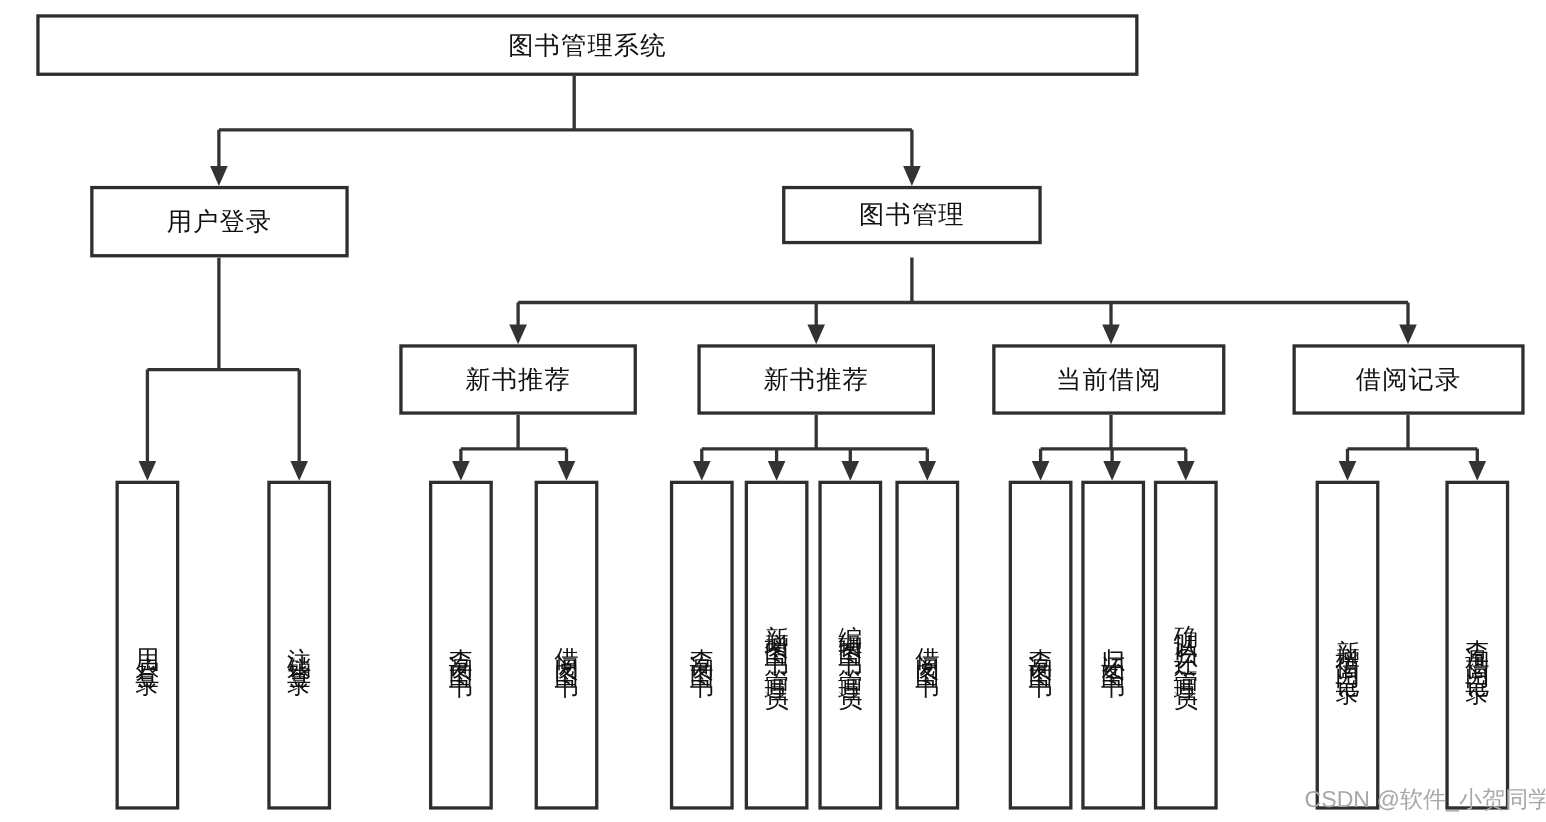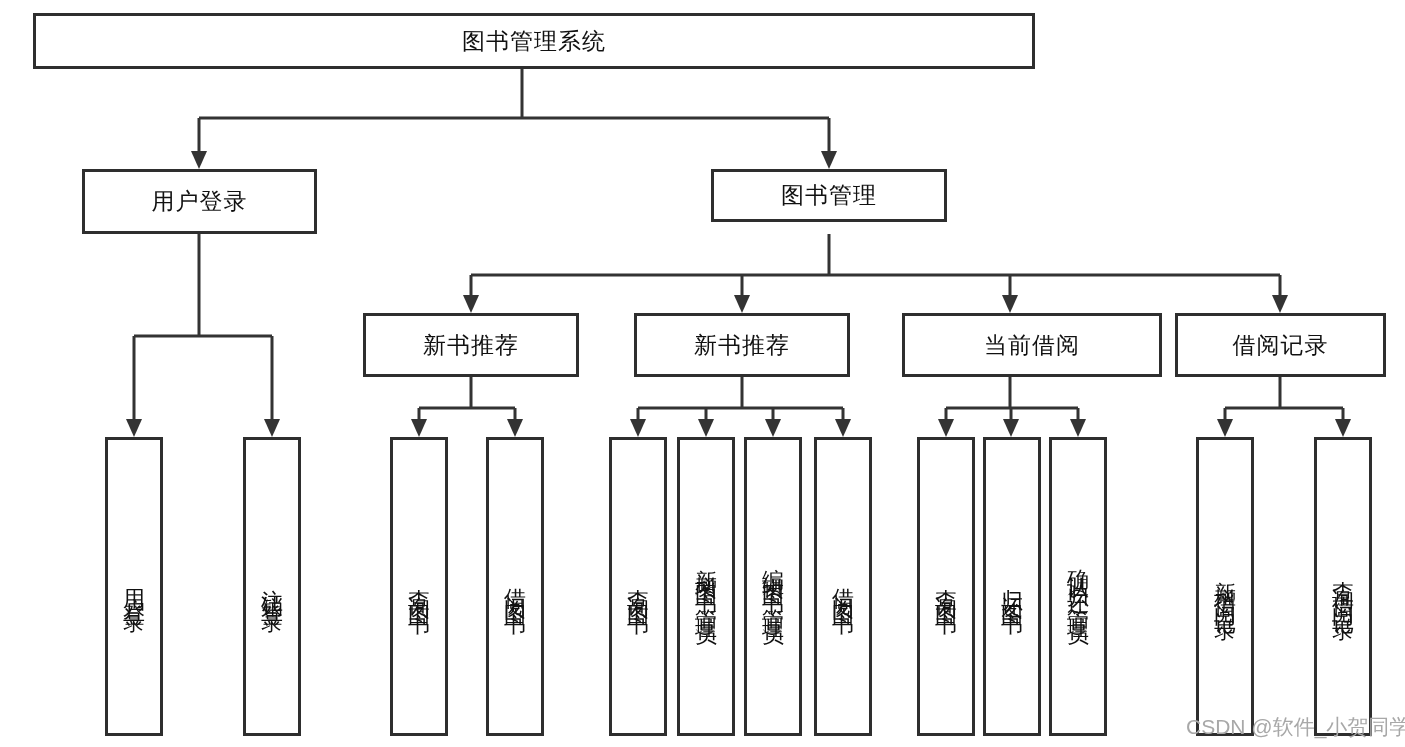--- a/index.html
+++ b/index.html
@@ -45,21 +45,21 @@
     line-height: 1;
   }
   
   .n-root   { left: 21px;   top: 13px;  width: 1002px; height: 56px; margin-left: 12px; }
   
   .n-login  { left: 82px;   top: 169px; width: 235px;  height: 65px; }
   .n-mgmt   { left: 711px;  top: 169px; width: 236px;  height: 53px; }
   
   .n-rec    { left: 363px;  top: 313px; width: 216px;  height: 64px; }
   .n-borrow { left: 634px;  top: 313px; width: 216px;  height: 64px; }
-  .n-cur    { left: 902px;  top: 313px; width: 260px;  height: 64px; }
+  .n-cur    { left: 902px;  top: 313px; width: 212px;  height: 64px; }
   .n-hist   { left: 1175px; top: 313px; width: 211px;  height: 64px; }
   
   .leaf     { top: 437px; width: 58px; height: 299px; }
   .l-1  { left: 105px; }
   .l-2  { left: 243px; }
   .l-3  { left: 390px; }
   .l-4  { left: 486px; }
   .l-5  { left: 609px; }
   .l-6  { left: 677px; }
   .l-7  { left: 744px; }

